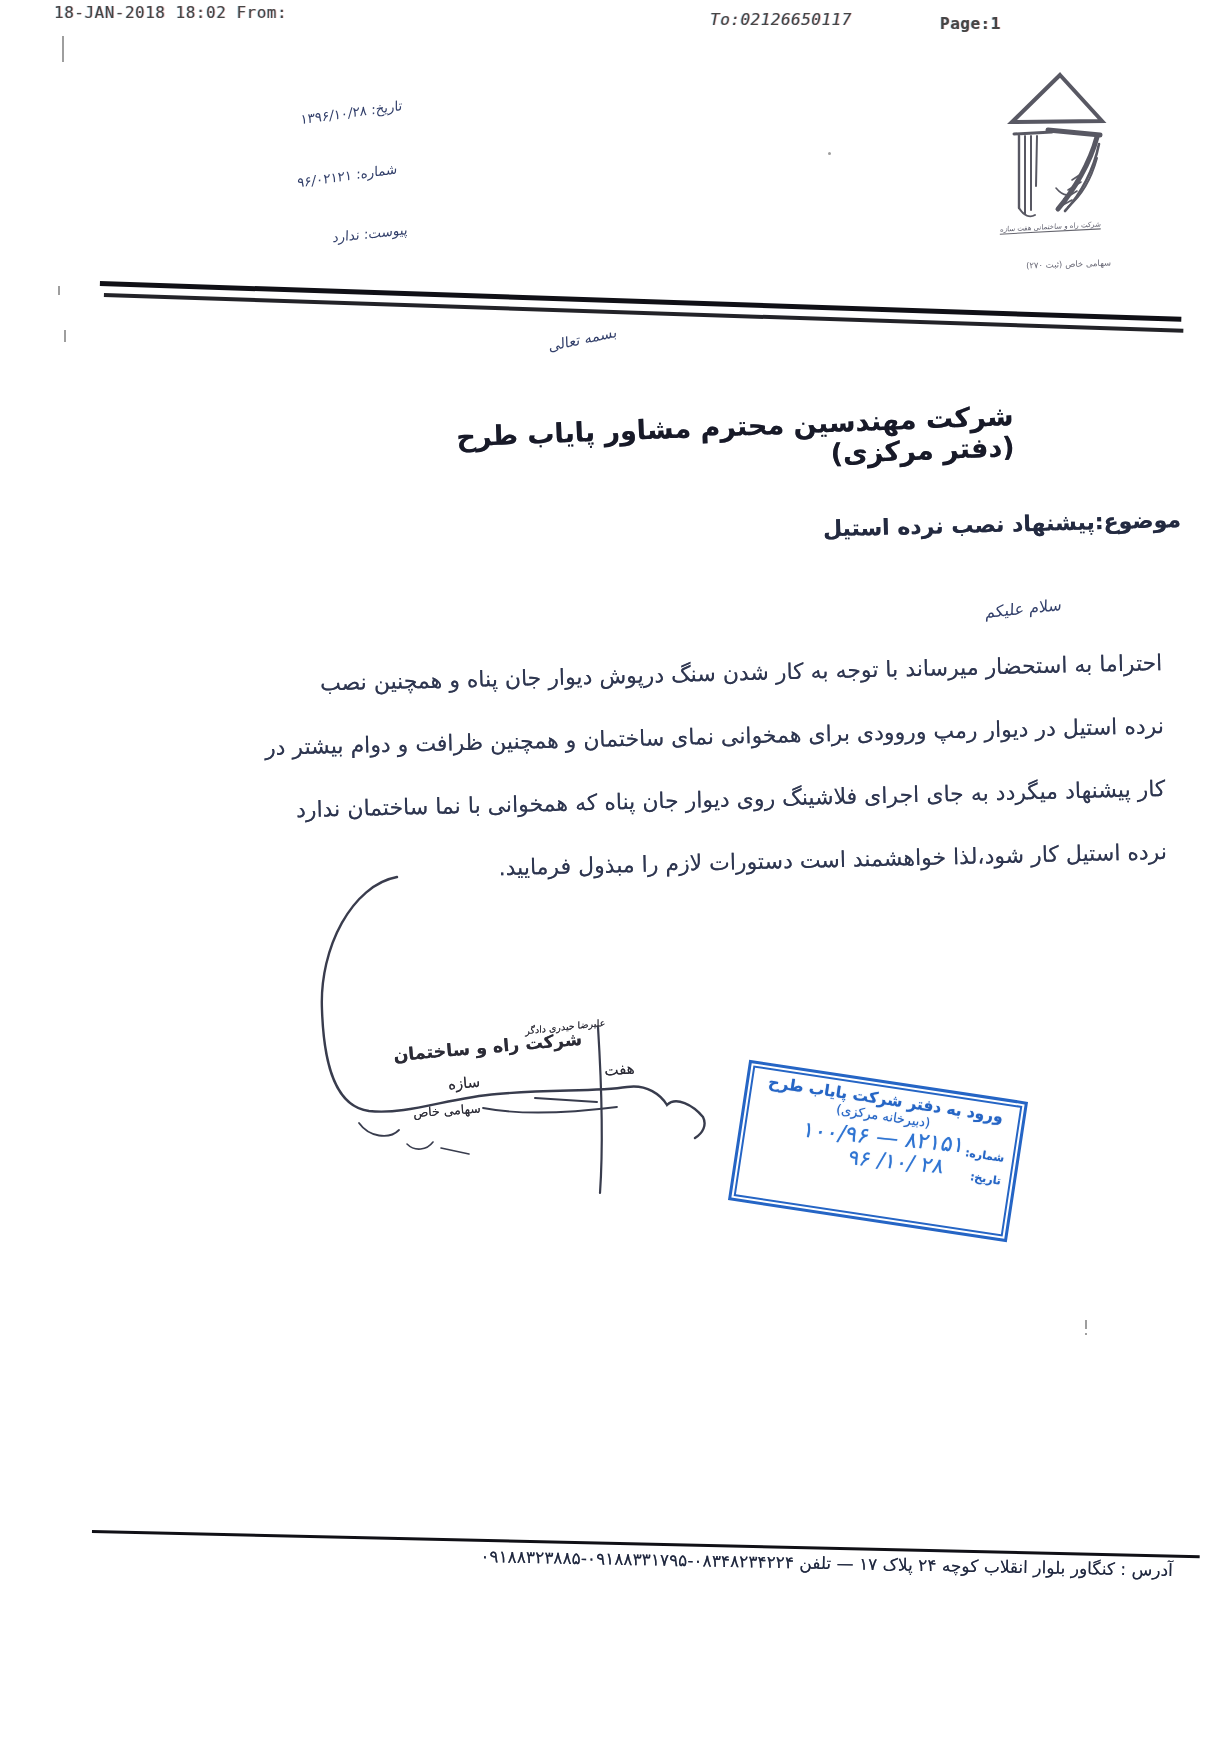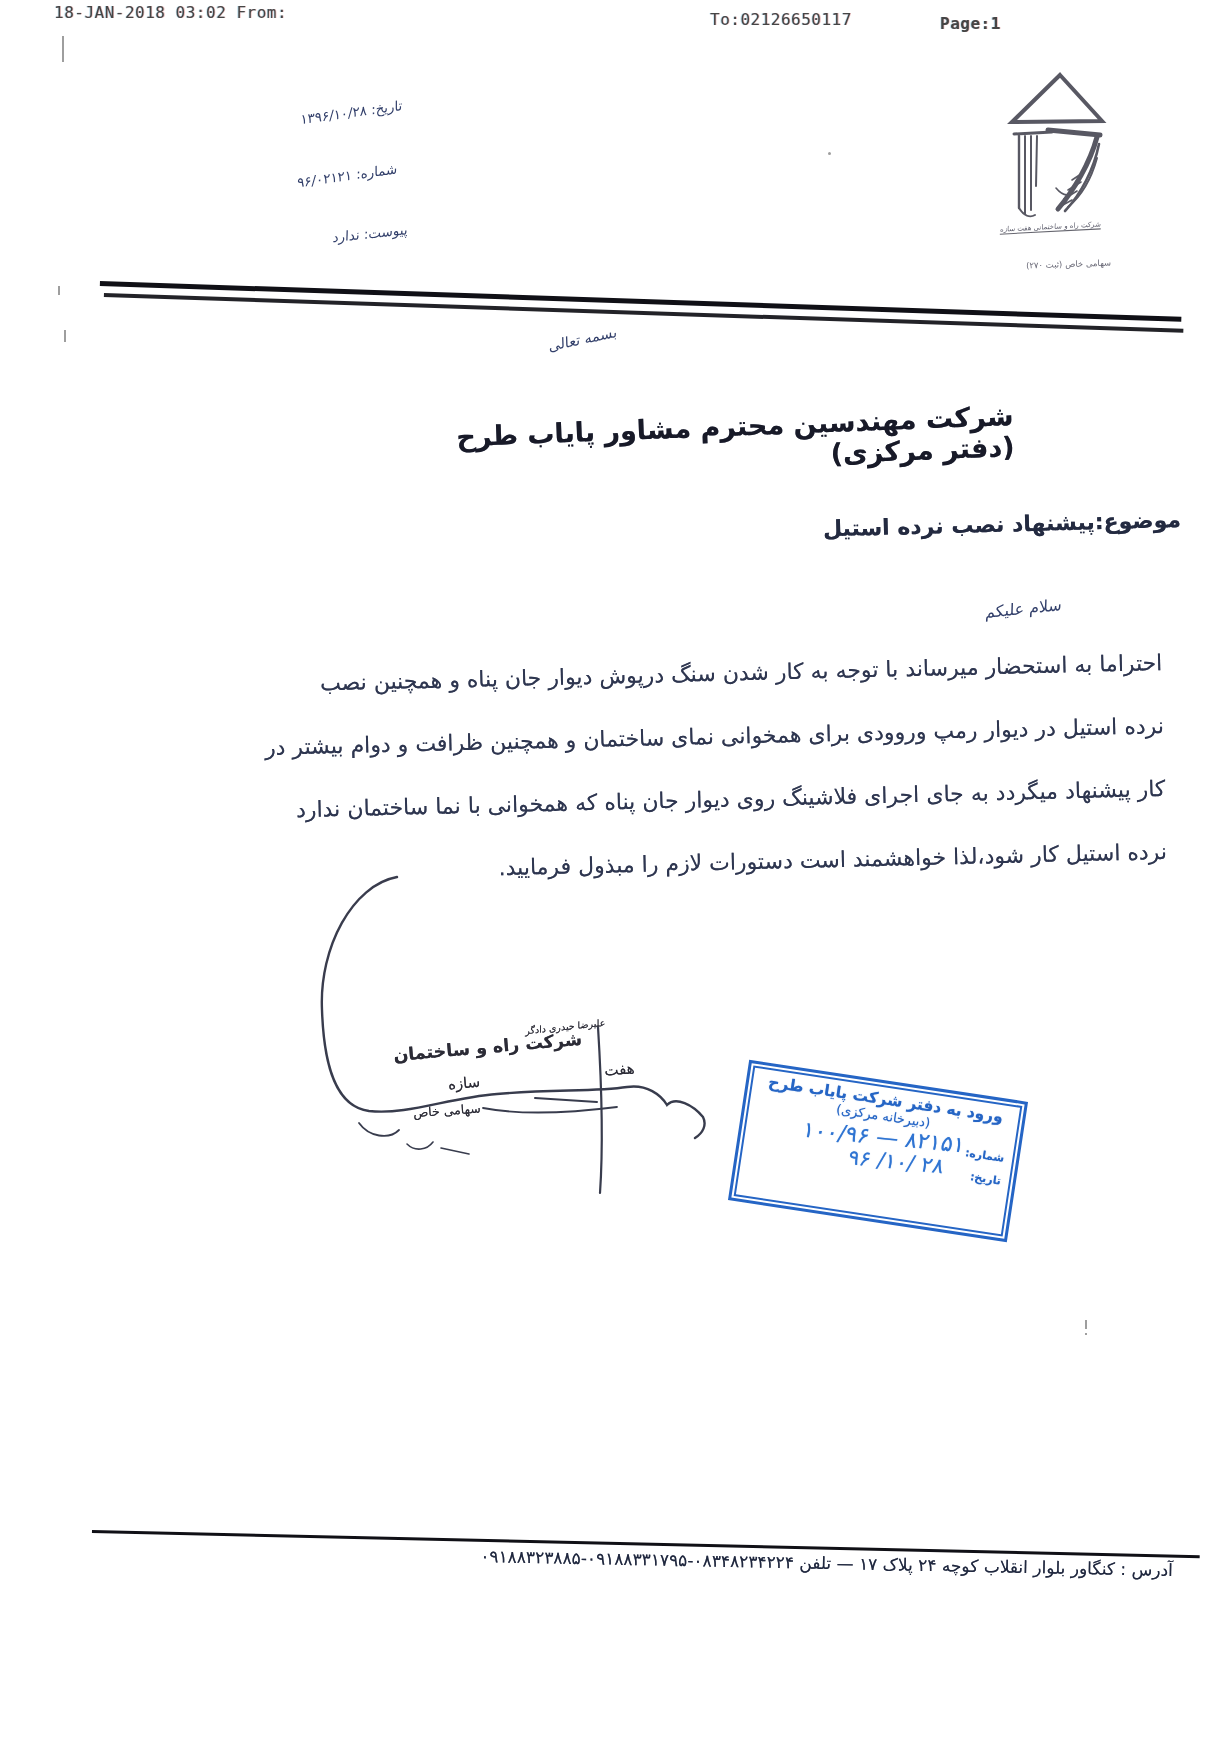--- a/index.html
+++ b/index.html
@@ -38,22 +38,22 @@
                padding-top:9px;text-shadow:0 0 1px rgba(37,101,197,.5);}
   .stamp-hw{color:#2f74d2;direction:ltr;white-space:nowrap;
             transform:skewX(-8deg) rotate(-3deg);text-shadow:0 0 .8px rgba(47,116,210,.6);}
   .footer-text{font-size:17px;color:#20283f;direction:rtl;white-space:nowrap;
                text-shadow:0 0 .5px rgba(32,40,63,.6);}
   svg{display:block;}
 </style>
 </head>
 <body>
 
-<div class="abs faxtxt" style="left:54px;top:3px;">18-JAN-2018 03:02 From:</div>
-<div class="abs faxtxt" style="left:710px;top:10px;">To:02126650117</div>
+<div class="abs faxtxt" style="left:54px;top:3px;">18-JAN-2018 18:02 From:</div>
+<div class="abs faxtxt" style="left:710px;top:10px;font-style:italic;">To:02126650117</div>
 <div class="abs faxtxt" style="left:940px;top:14px;font-weight:bold;">Page:1</div>
 
 <div class="abs noise" style="left:62px;top:36px;width:2px;height:26px;"></div>
 <div class="abs noise" style="left:58px;top:286px;width:2px;height:9px;"></div>
 <div class="abs noise" style="left:64px;top:330px;width:2px;height:12px;"></div>
 <div class="abs noise" style="left:828px;top:152px;width:3px;height:3px;border-radius:50%;"></div>
 <div class="abs noise" style="left:1085px;top:1320px;width:2px;height:9px;"></div>
 <div class="abs noise" style="left:1085px;top:1333px;width:2px;height:2px;"></div>
 
 <div class="abs hw" style="left:245px;top:108px;width:158px;font-size:13.5px;direction:rtl;text-align:right;transform:rotate(-8deg) skewX(-8deg);">تاریخ: ۱۳۹۶/۱۰/۲۸</div>

